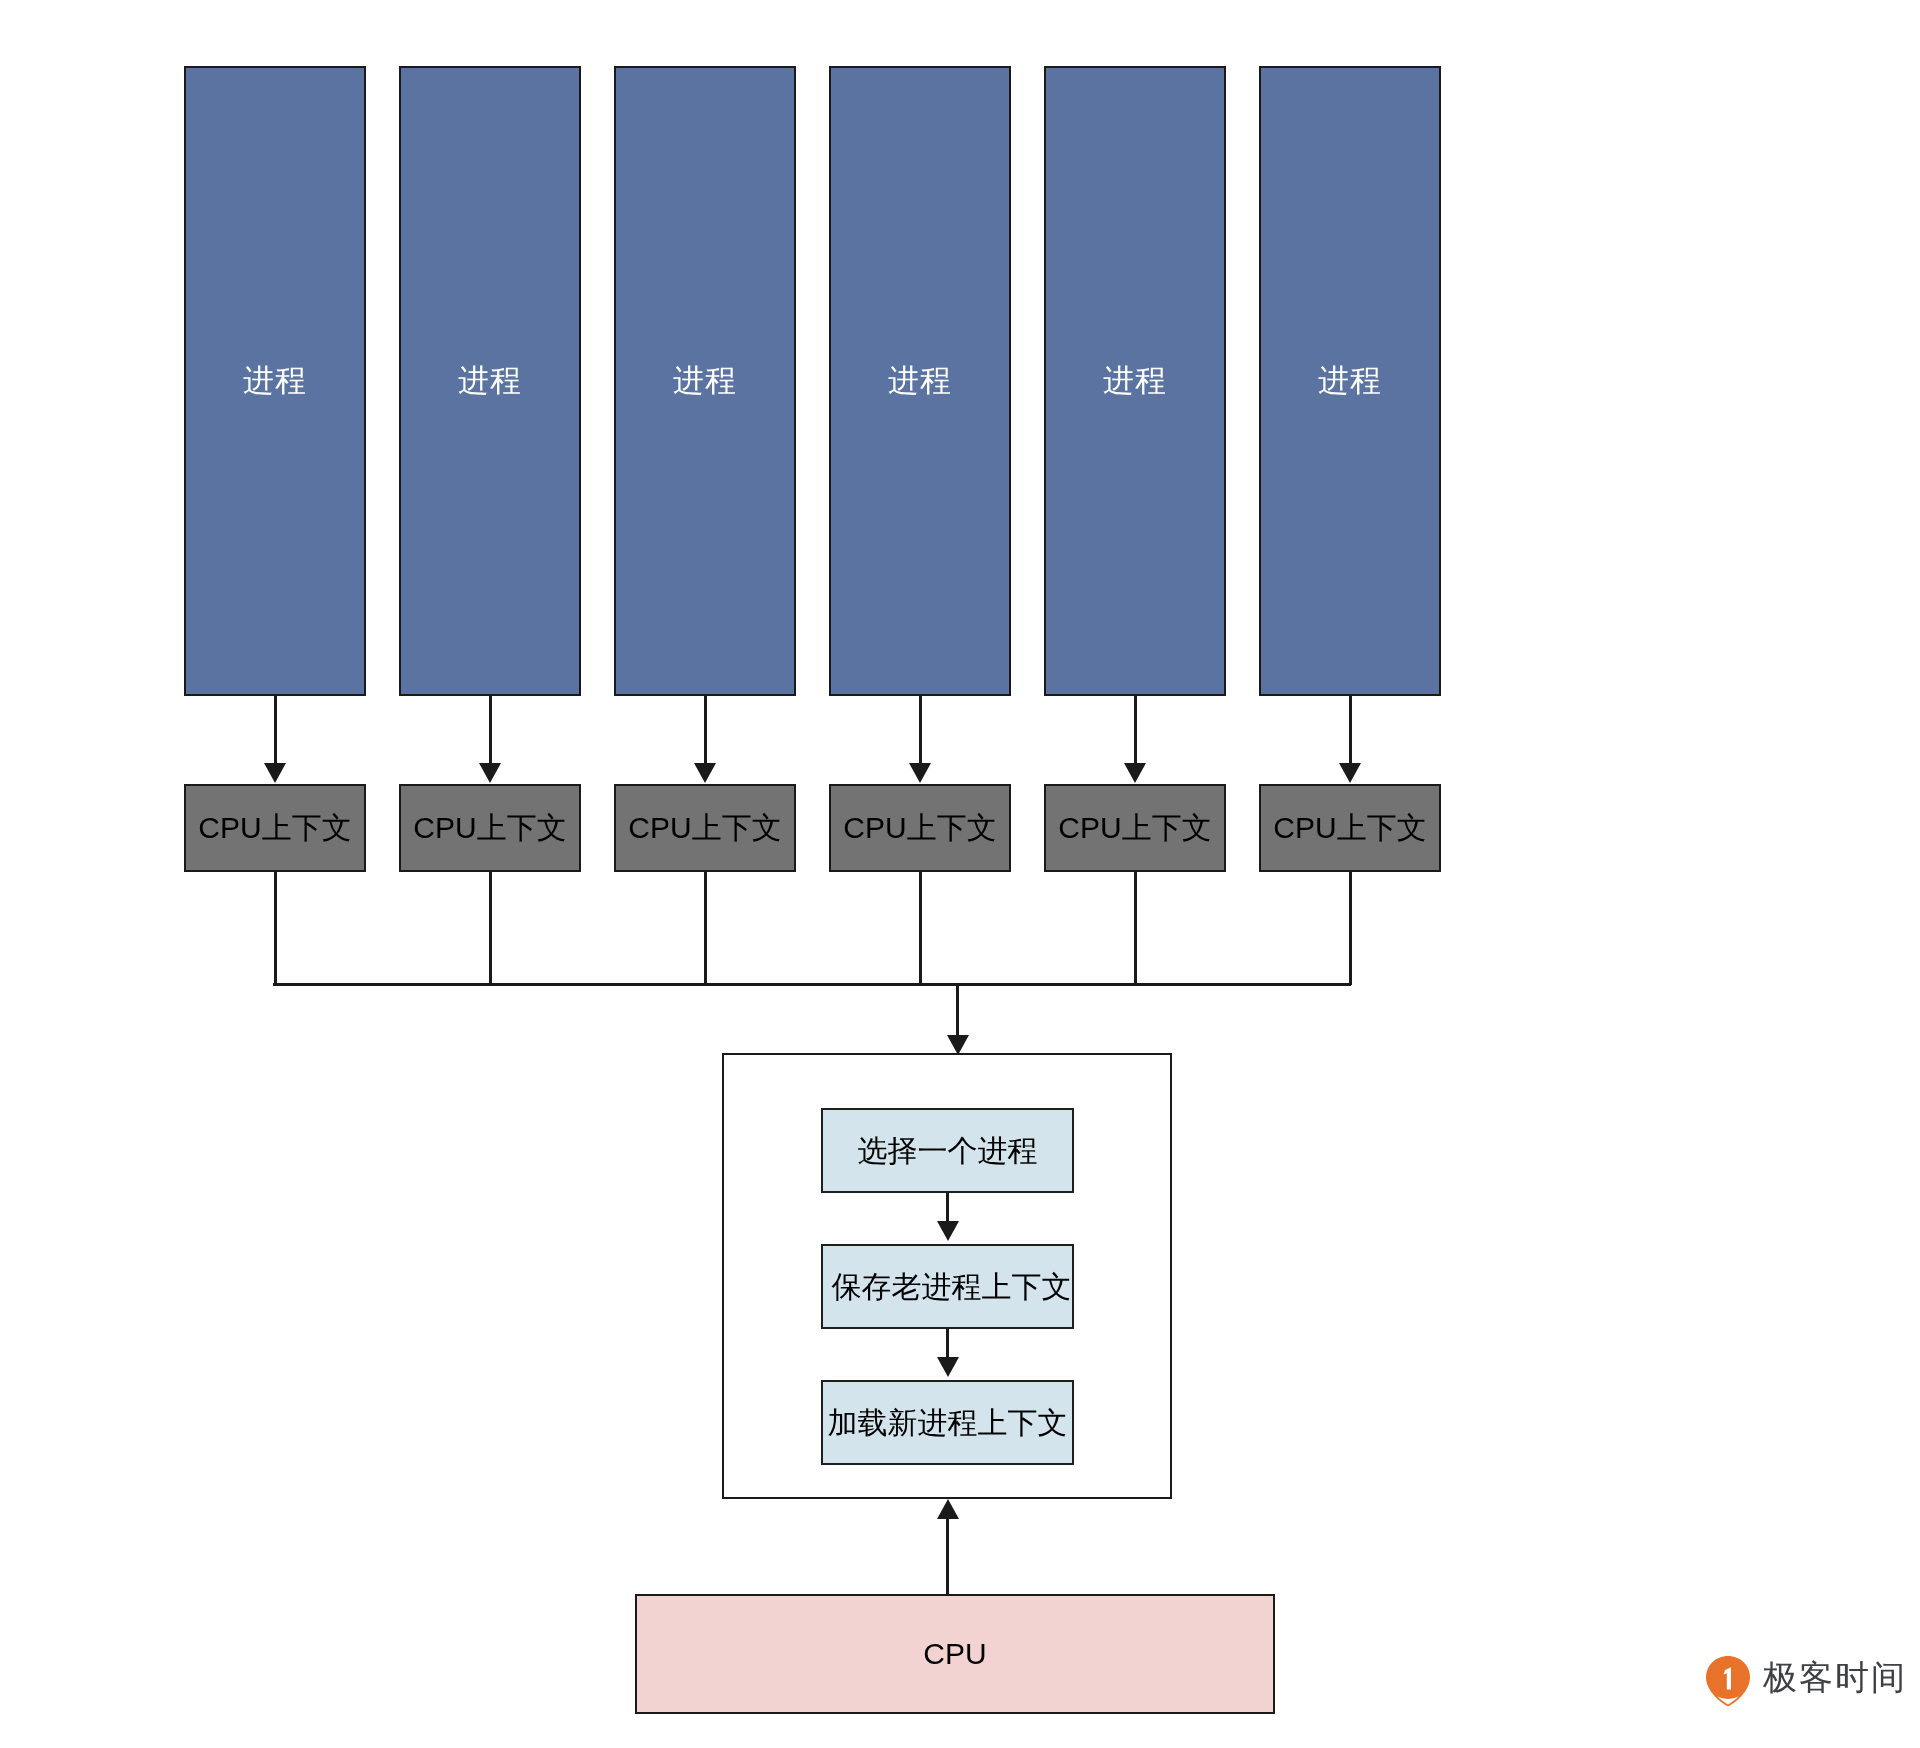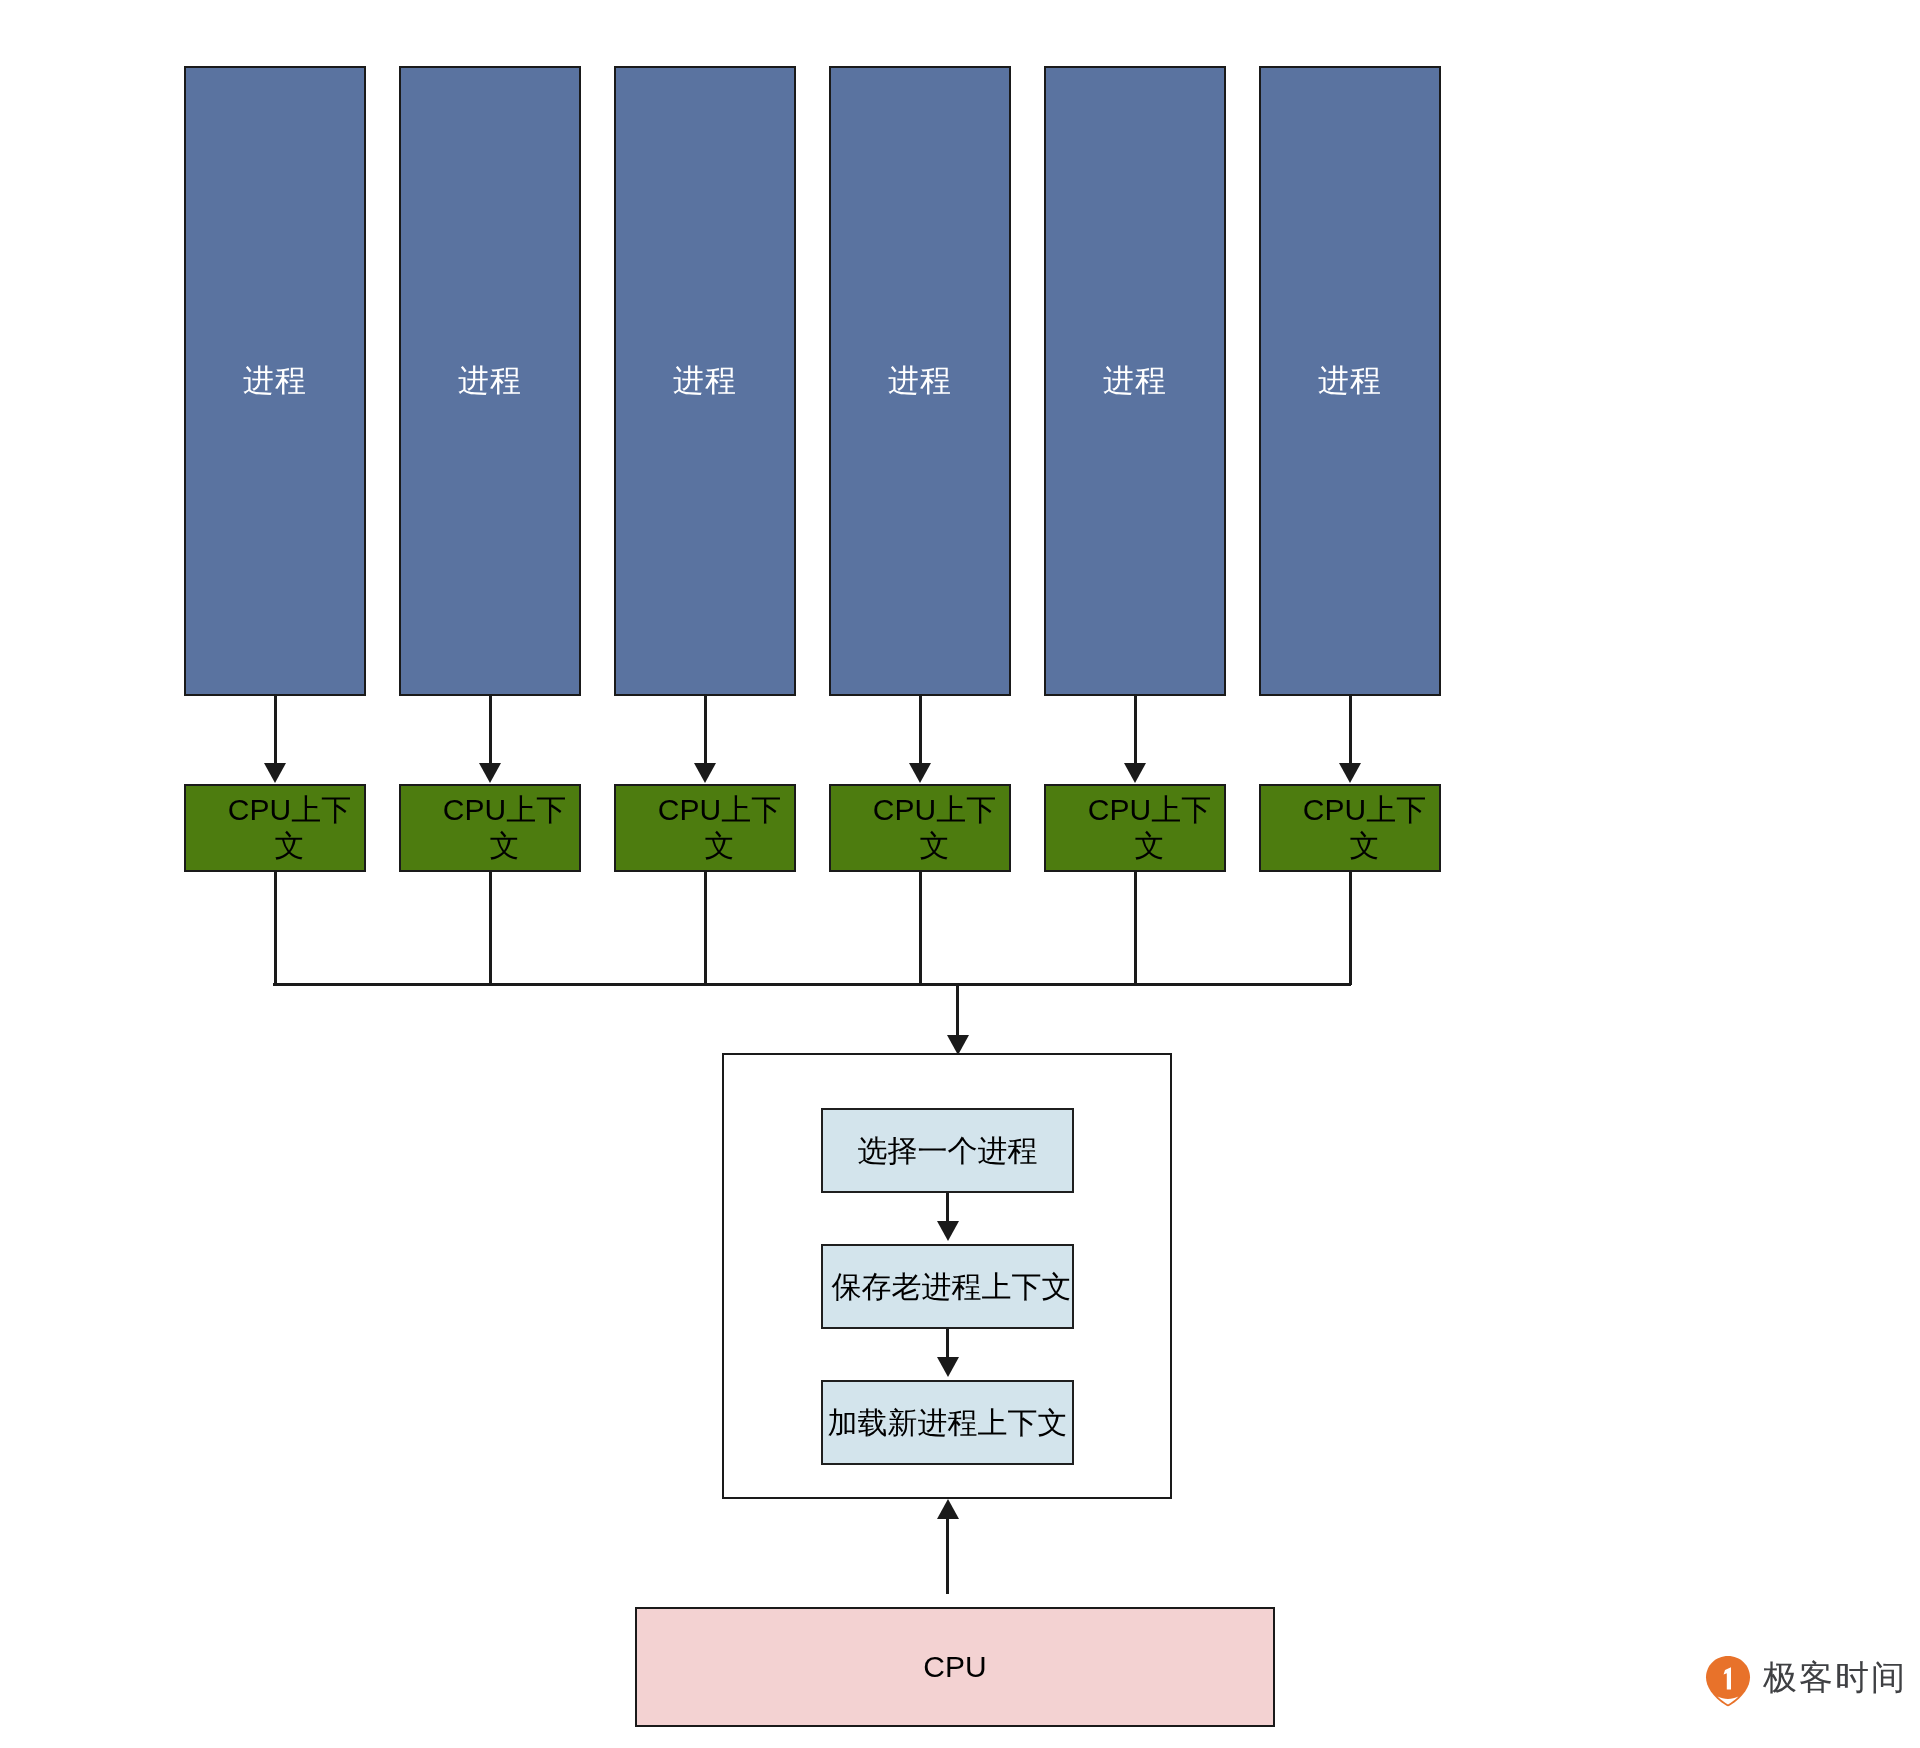--- a/index.html
+++ b/index.html
@@ -34,44 +34,42 @@
   }
 
   .process-box {
     background: #5a73a0;
     color: #ffffff;
     font-size: 31px;
     letter-spacing: 1px;
   }
 
   .ctx-box {
-    background: #4d7c0f;
+    background: #737373;
     color: #000000;
     font-size: 30px;
-    padding-left: 29px;
   }
 
   .dispatcher-box {
     background: #ffffff;
     border: 2px solid #1a1a1a;
   }
 
   .step-box {
     background: #d3e4ec;
     color: #000000;
     font-size: 30px;
     border: 2px solid #1f1f1f;
   }
 
   .cpu-box {
     background: #f3d2d2;
     color: #000000;
     font-size: 30px;
     border: 2px solid #1a1a1a;
-    margin-top: 13px;
   }
 
   
   .vline {
     position: absolute;
     width: 3px;
     background: #1a1a1a;
   }
   .hline {
     position: absolute;

